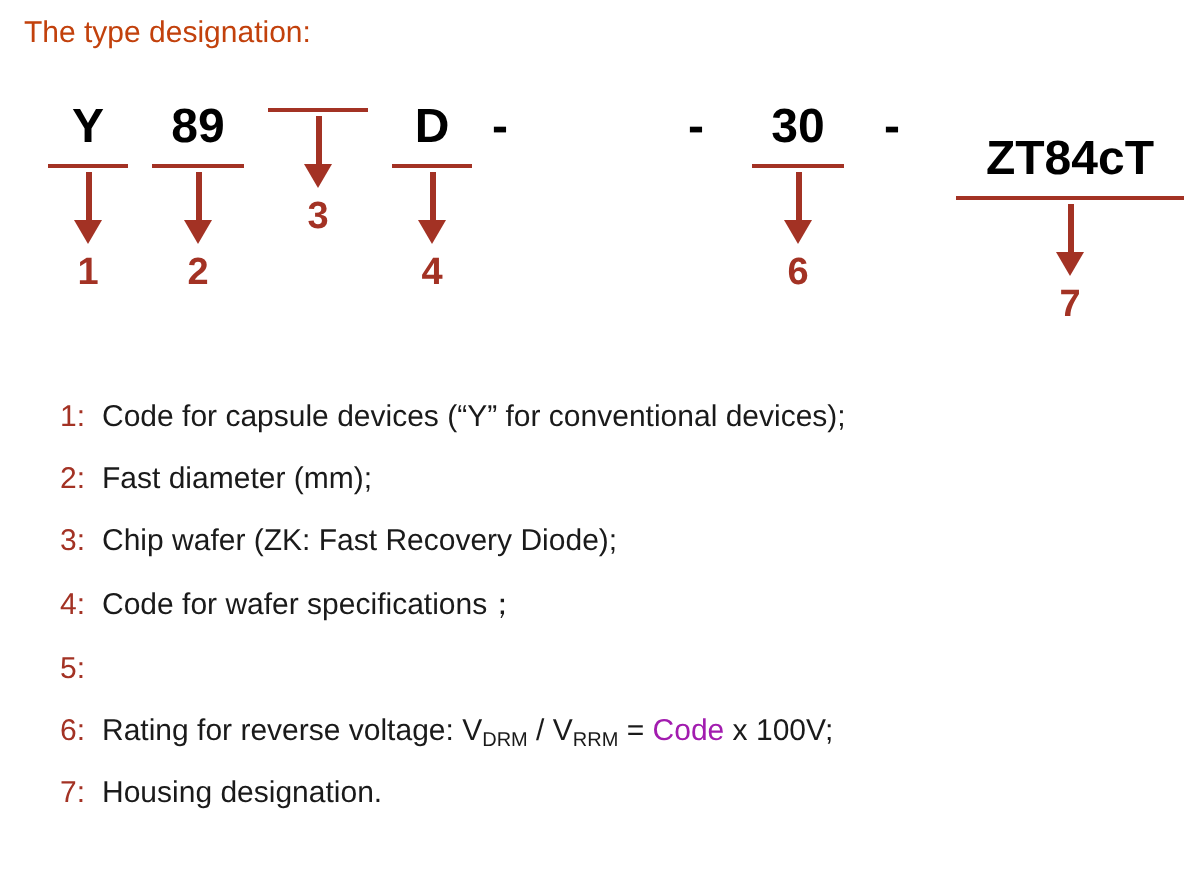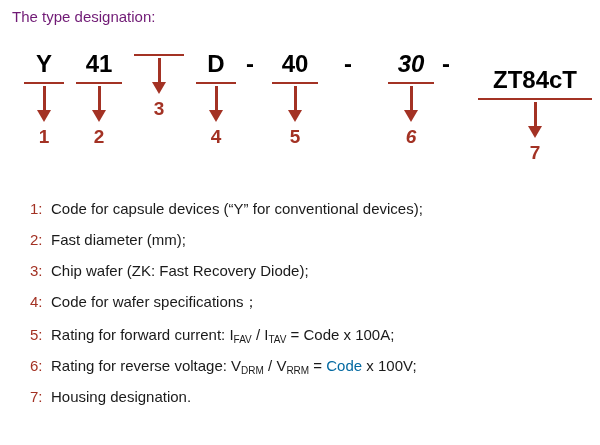--- a/index.html
+++ b/index.html
@@ -13,21 +13,21 @@
     font-family: "Liberation Sans", sans-serif;
     color: #1a1a1a;
     position: relative;
     overflow: hidden;
   }
   .intro {
     position: absolute;
     left: 12px;
     top: 8px;
     font-size: 15px;
-    color: #701a75;
+    color: #c2410c;
   }
   
   .designation {
     position: absolute;
     left: 24px;
     top: 50px;
     width: 556px;
     height: 130px;
   }
   .seg {
@@ -109,40 +109,40 @@
     color: #1a1a1a;
     padding-left: 4px;
   }
   sub {
     font-size: 10px;
     vertical-align: baseline;
     position: relative;
     top: 3px;
   }
   .gray {
-    color: #0369a1;
+    color: #a21caf;
   }
 </style>
 </head>
 <body>
 
 <div class="intro">The type designation:</div>
 
 <div class="designation" id="designation">
     <div class="seg" style="left: 0px; width: 40px;">
       <div class="code">Y</div>
       <div class="underline" style="width: 40px;"></div>
       <div class="arrow">
         <div class="stem"></div>
         <div class="head"></div>
       </div>
       <div class="num">1</div>
     </div>
     <div class="seg" style="left: 52px; width: 46px;">
-      <div class="code">41</div>
+      <div class="code">89</div>
       <div class="underline" style="width: 46px;"></div>
       <div class="arrow">
         <div class="stem"></div>
         <div class="head"></div>
       </div>
       <div class="num">2</div>
     </div>
     <div class="seg" style="left: 110px; width: 50px;">
       <div class="underline" style="width: 50px;"></div>
       <div class="arrow">
@@ -153,30 +153,21 @@
     </div>
     <div class="seg" style="left: 172px; width: 40px;">
       <div class="code">D</div>
       <div class="underline" style="width: 40px;"></div>
       <div class="arrow">
         <div class="stem"></div>
         <div class="head"></div>
       </div>
       <div class="num">4</div>
     </div>
-    <div class="seg" style="left: 248px; width: 46px;">
-      <div class="code">40</div>
-      <div class="underline" style="width: 46px;"></div>
-      <div class="arrow">
-        <div class="stem"></div>
-        <div class="head"></div>
-      </div>
-      <div class="num">5</div>
-    </div>
-    <div class="seg" style="left: 364px; width: 46px; font-style: italic;">
+    <div class="seg" style="left: 352px; width: 46px;">
       <div class="code">30</div>
       <div class="underline" style="width: 46px;"></div>
       <div class="arrow">
         <div class="stem"></div>
         <div class="head"></div>
       </div>
       <div class="num">6</div>
     </div>
     <div class="seg" style="left: 454px; width: 114px; margin-top: 16px;">
       <div class="code">ZT84cT</div>
@@ -204,21 +195,20 @@
     <div class="legend-row">
       <span class="legend-key">3:</span>
       <span class="legend-text"><span>Chip wafer (ZK: Fast Recovery Diode);</span></span>
     </div>
     <div class="legend-row">
       <span class="legend-key">4:</span>
       <span class="legend-text"><span>Code for wafer specifications；</span></span>
     </div>
     <div class="legend-row">
       <span class="legend-key">5:</span>
-      <span class="legend-text"><span>Rating for forward current: I</span><sub>FAV</sub><span> / I</span><sub>TAV</sub><span> = Code x 100A;</span></span>
     </div>
     <div class="legend-row">
       <span class="legend-key">6:</span>
       <span class="legend-text"><span>Rating for reverse voltage: V</span><sub>DRM</sub><span> / V</span><sub>RRM</sub><span> = </span><span class="gray">Code</span><span> x 100V;</span></span>
     </div>
     <div class="legend-row">
       <span class="legend-key">7:</span>
       <span class="legend-text"><span>Housing designation.</span></span>
     </div>
   </div>

